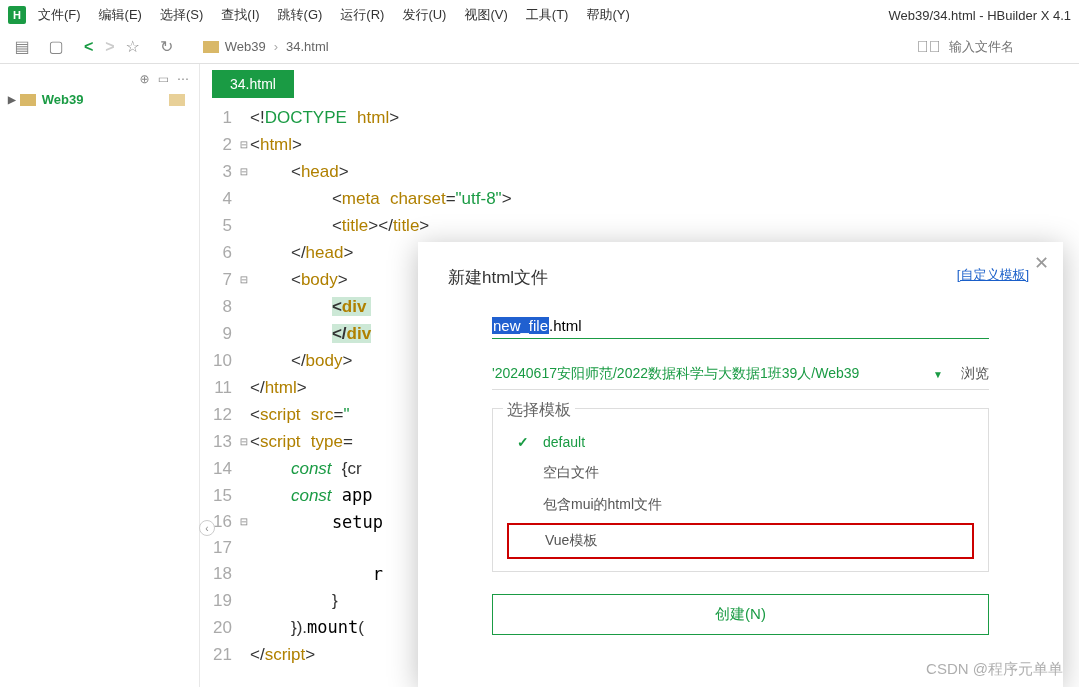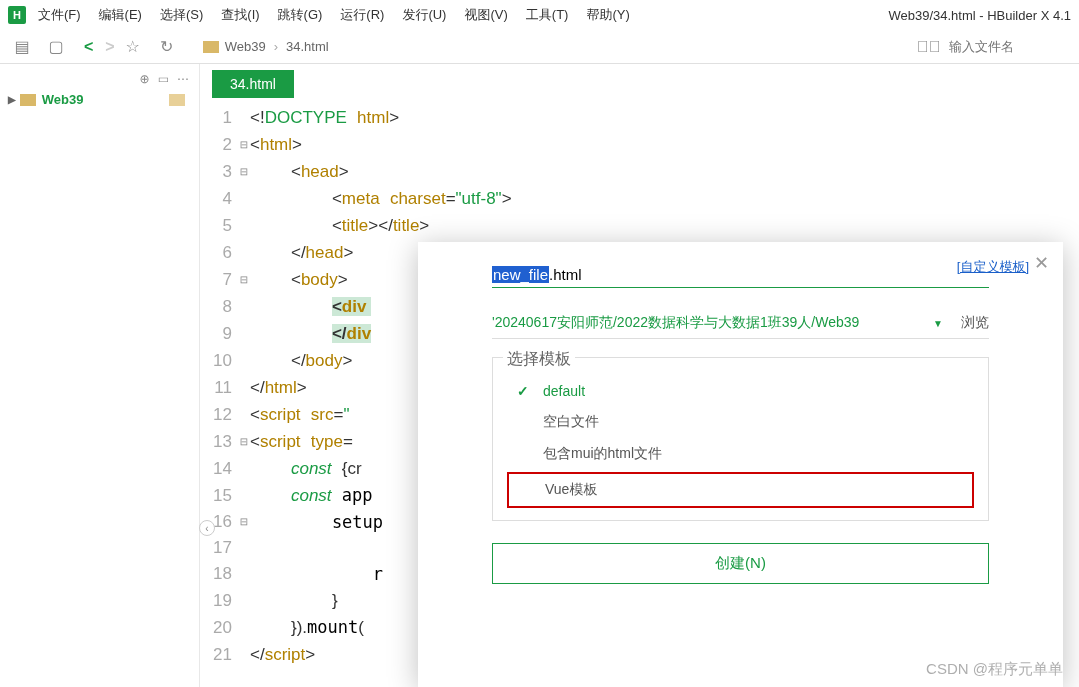--- a/index.html
+++ b/index.html
@@ -42,21 +42,21 @@
 .str { color: #1a9b44; }
 .punct { color: #333; }
 .sel { background: #cce8d6; font-weight: bold; }
 .italic { font-style: italic; }
 
 .collapse-gutter { position: absolute; left: 199px; top: 520px; width: 16px; height: 16px; border: 1px solid #ccc; border-radius: 50%; background: #fff; color: #888; font-size: 10px; display: flex; align-items: center; justify-content: center; }
 
 .dialog { position: absolute; left: 418px; top: 242px; width: 645px; height: 445px; background: #fff; box-shadow: 0 4px 28px rgba(0,0,0,0.25); padding: 24px 30px 16px 30px; }
 .dlg-close { position: absolute; right: 14px; top: 10px; color: #999; font-size: 18px; cursor: pointer; }
 .dlg-title { font-size: 17px; color: #333; margin-bottom: 28px; }
-.dlg-custom { position: absolute; right: 34px; top: 16px; color: #1a5fc9; font-size: 13px; text-decoration: underline; cursor: pointer; }
+.dlg-custom { position: absolute; right: 34px; top: 24px; color: #1a5fc9; font-size: 13px; text-decoration: underline; cursor: pointer; }
 .dlg-body { padding: 0 44px; }
 .filename-row { border-bottom: 1px solid #1a9b44; padding-bottom: 4px; margin-bottom: 26px; font-size: 15px; }
 .filename-sel { background: #2060d0; color: #fff; padding: 0 1px; }
 .path-row { display: flex; align-items: center; border-bottom: 1px solid #ddd; padding-bottom: 6px; margin-bottom: 18px; font-size: 14px; color: #1a9b44; }
 .path-caret { margin-left: auto; color: #1a9b44; font-size: 10px; }
 .browse { margin-left: 18px; color: #555; cursor: pointer; }
 .template-box { border: 1px solid #ddd; position: relative; padding: 18px 14px 10px 14px; margin-bottom: 22px; }
 .template-legend { position: absolute; top: -9px; left: 10px; background: #fff; padding: 0 4px; font-size: 16px; color: #666; }
 .tpl-item { display: flex; align-items: center; padding: 7px 10px; font-size: 14px; color: #555; cursor: pointer; }
 .tpl-check { color: #1a9b44; width: 26px; font-weight: bold; }
@@ -220,20 +220,21 @@
           <span class="code-text"><span class="punct">&lt;/</span><span class="tag">script</span><span class="punct">&gt;</span></span>
         </div>
       </div>
   </div>
 </div>
 
 <div class="collapse-gutter">‹</div>
 
 <div class="dialog">
   <div class="dlg-close">✕</div>
+  <div class="dlg-title">新建html文件</div>
   <a class="dlg-custom">[自定义模板]</a>
   <div class="dlg-body">
     <div class="filename-row">
       <span class="filename-sel">new_file</span><span>.html</span>
     </div>
     <div class="path-row">
       <span>'20240617安阳师范/2022数据科学与大数据1班39人/Web39</span>
       <span class="path-caret">▼</span>
       <span class="browse">浏览</span>
     </div>

